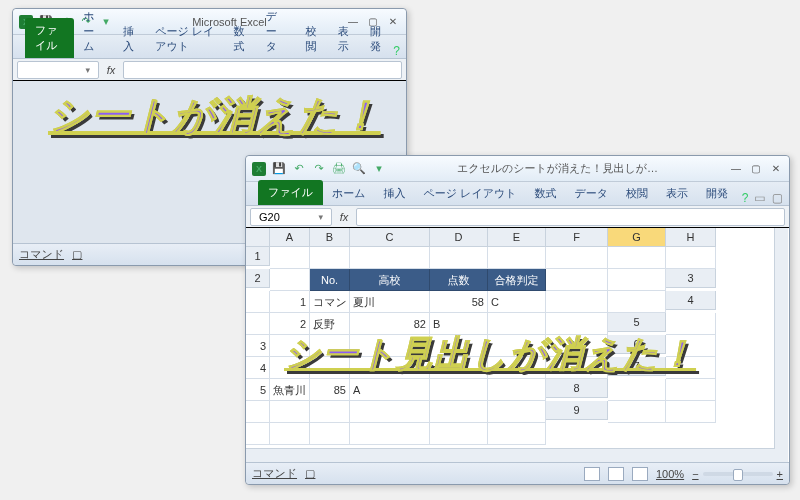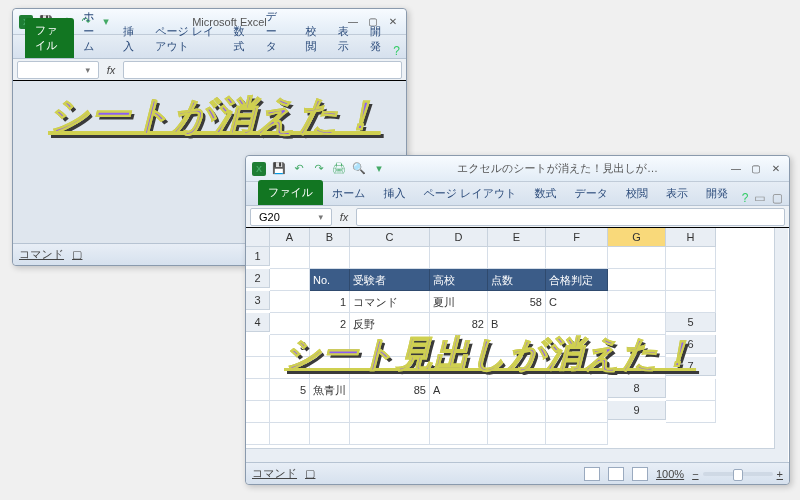--- a/index.html
+++ b/index.html
@@ -32,21 +32,21 @@
   .sheet-area { flex:1; background:#fff; overflow:hidden; position:relative; display:flex; flex-direction:column; }
   .win1 .sheet-area { background:#dfe6ee; }
 
   .grid { display:grid; font-size:11px; color:#333; }
   .win2 .grid { grid-template-columns: 24px 40px 40px 80px 58px 58px 62px 58px 50px; }
   .hdr, .rh { background:#e9eef4; border:1px solid #c8d2dd; border-top:none; border-left:none; text-align:center; line-height:18px; height:19px; }
   .rh { background:#e9eef4; }
   .hdr.sel { background:#f9d97a; }
   .cell { border-right:1px solid #d6dee8; border-bottom:1px solid #d6dee8; height:22px; line-height:22px; padding:0 3px; overflow:hidden; white-space:nowrap; }
   .cell.r { text-align:right; }
-  .cell.thead { background:#3b5c88; color:#fff; border-color:#2f4a6e; text-align:left; }
+  .cell.thead { background:#3b5c88; color:#fff; border-color:#2f4a6e; text-align:center; }
 
   .statusbar { height:22px; background:linear-gradient(#e8eef6,#d6e1ee); border-top:1px solid #b6c3d2; display:flex; align-items:center; font-size:11px; color:#444; padding:0 6px; gap:8px; border-radius:0 0 4px 4px;text-decoration:underline; }
   .statusbar .flex { flex:1; }
   .zoom-ctrl { display:flex; align-items:center; gap:4px; }
   .zoom-track { width:70px; height:4px; background:#cfd9e5; border-radius:2px; position:relative; }
   .zoom-track::after { content:""; position:absolute; left:50%; top:-3px; width:8px; height:10px; background:#fff; border:1px solid #9aaabf; border-radius:2px; transform:translateX(-50%); }
   .viewbtn { width:16px; height:14px; border:1px solid #9aaabf; background:#fff; display:inline-block; }
 
   .overlay-text { position:absolute; font-weight:900; color:#8b5cf6; -webkit-text-stroke:1px #cfd050; text-shadow:3px 3px 0 #3a3a3a; font-style:italic; letter-spacing:1px;text-decoration:underline; }
   .ot1 { left:48px; top:88px; font-size:40px; }
@@ -162,21 +162,20 @@
         <div class="cell"></div>
         <div class="cell"></div>
         <div class="cell"></div>
         <div class="cell"></div>
         <div class="cell"></div>
         <div class="cell"></div>
 
       <div class="rh">2</div>
       <div class="cell"></div>
       <div class="cell thead">No.</div>
-      <div class="cell thead">受験者</div>
       <div class="cell thead">高校</div>
       <div class="cell thead">点数</div>
       <div class="cell thead">合格判定</div>
       <div class="cell"></div>
         <div class="cell"></div>
 
       <div class="rh">3</div>
       <div class="cell"></div>
       <div class="cell r">1</div>
       <div class="cell">コマンド</div>

